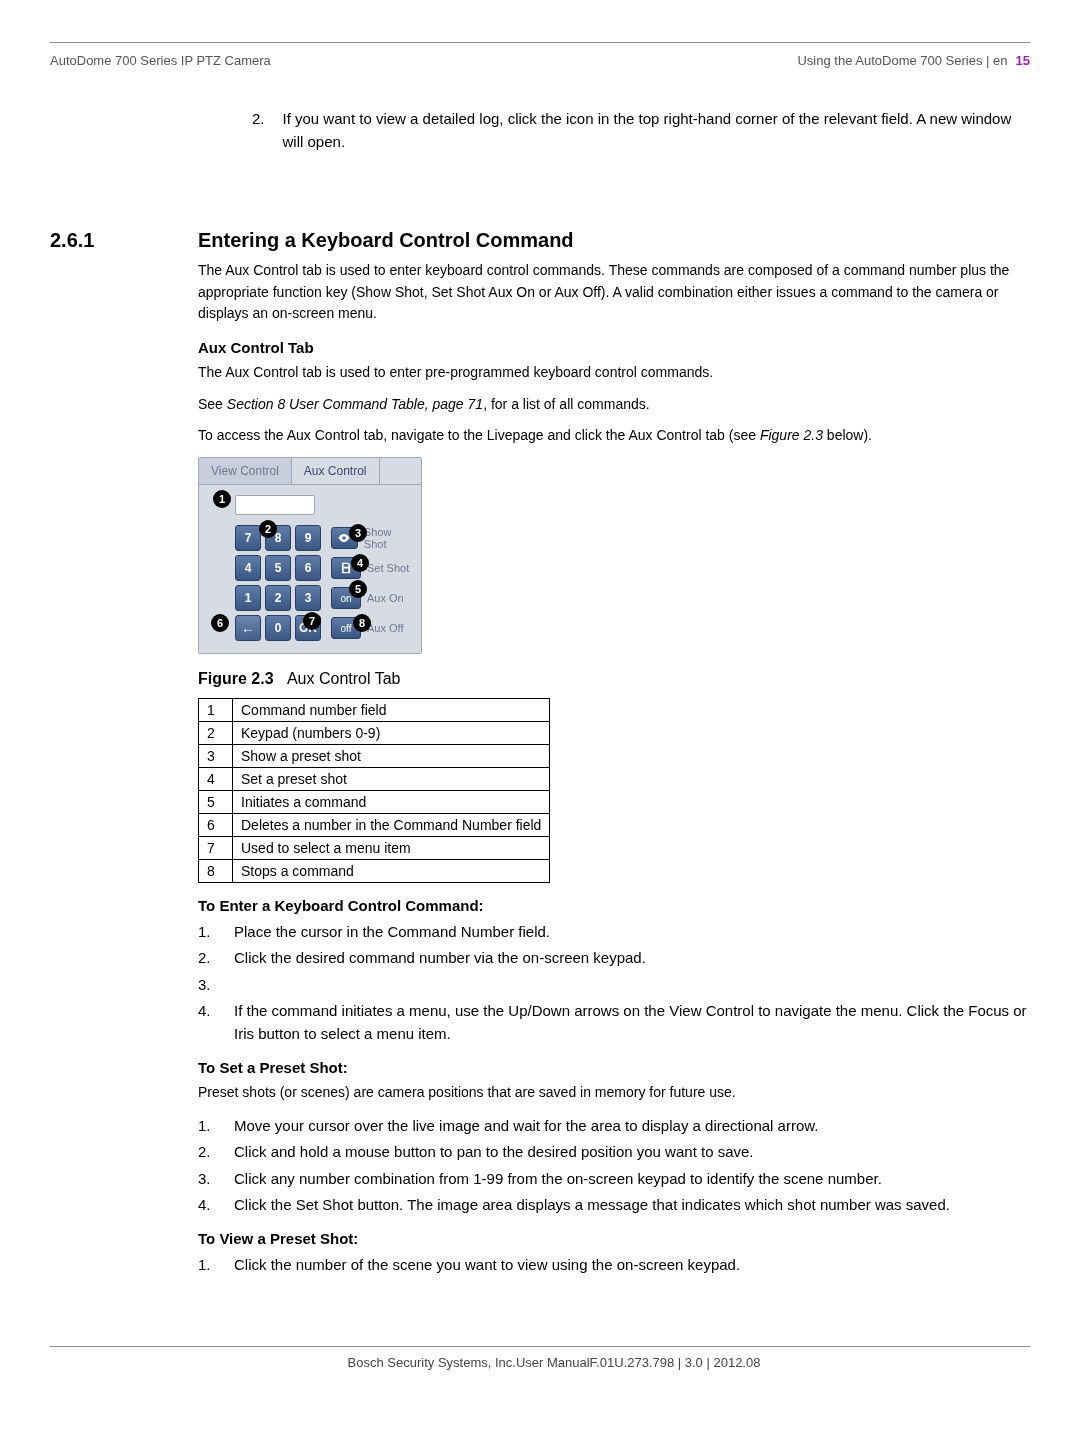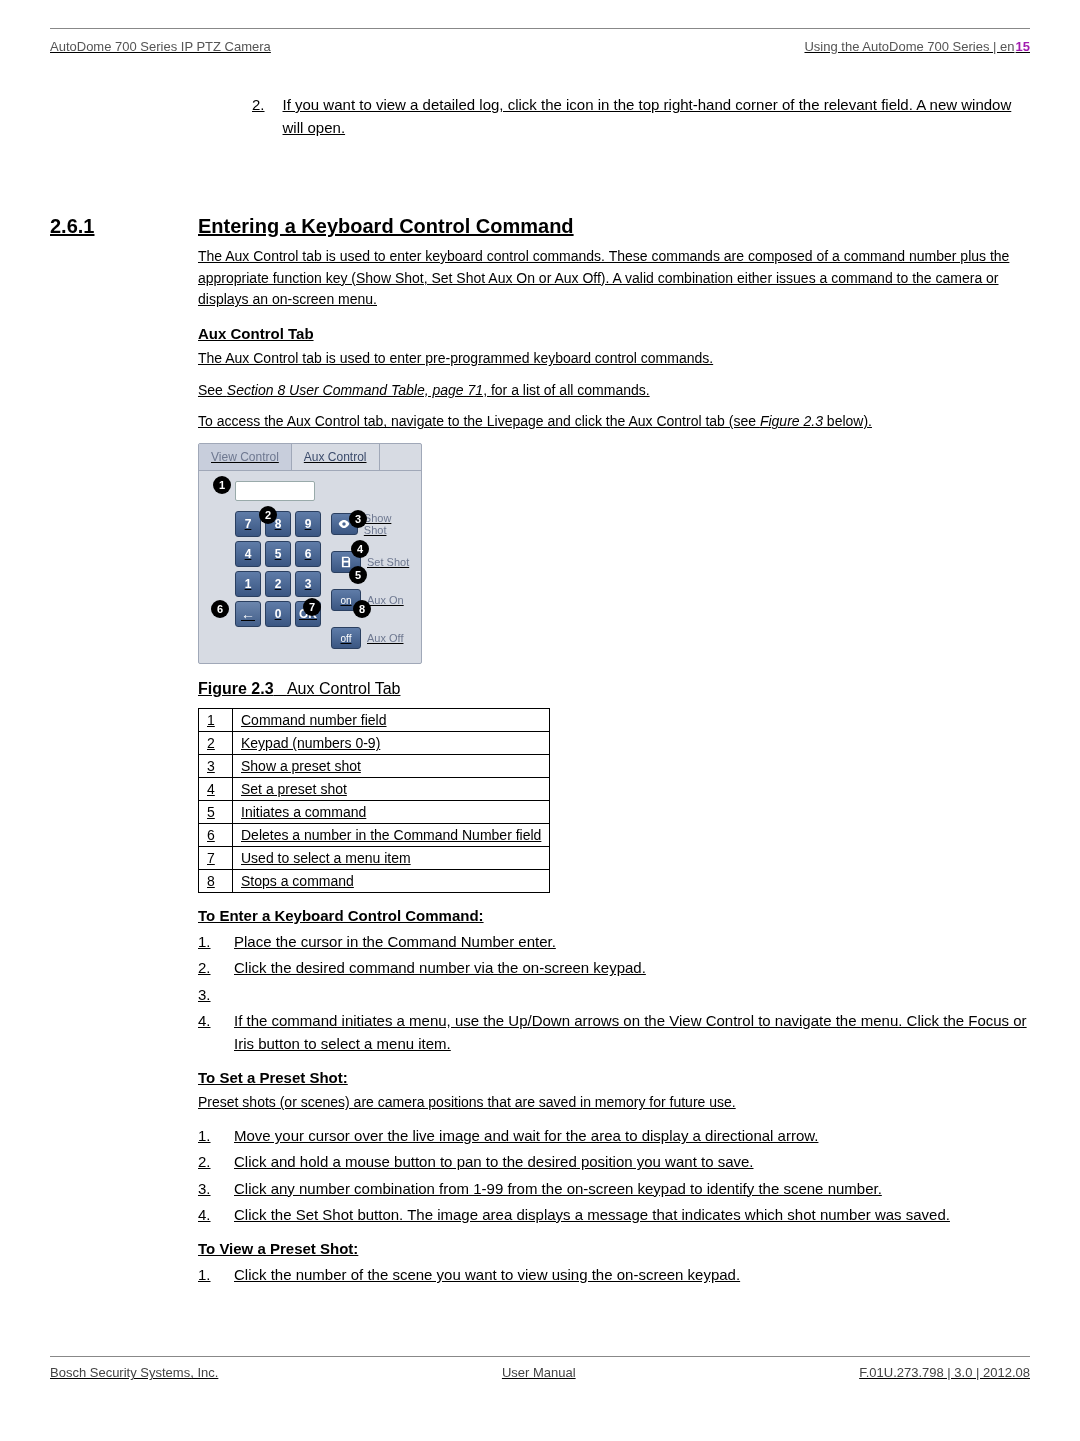--- a/index.html
+++ b/index.html
@@ -5,40 +5,39 @@
   * { margin: 0; padding: 0; box-sizing: border-box; }
   body {
     font-family: Arial, Helvetica, sans-serif;
     background: #fff;
     color: #000;
     width: 1080px;
     margin: 0 auto;
     padding: 0;
   }
   .page {
-    padding: 28px 50px 40px 50px;
+    padding: 42px 50px 40px 50px;
     min-height: 1441px;
     position: relative;
-    text-decoration: underline;
   }
   .top-rule {
     height: 0;
     border-top: 1px solid #888;
     margin-bottom: 10px;
   }
   .running-header {
     display: flex;
     justify-content: space-between;
     font-size: 13px;
     color: #555;
     margin-bottom: 40px;
   }
   .rh-right {
     display: flex;
-    gap: 1px;
+    gap: 8px;
     align-items: center;
   }
   .rh-page {
     font-weight: bold;
     color: #a21caf;
   }
   .content {
     display: grid;
     grid-template-columns: 130px 1fr;
     column-gap: 18px;
@@ -130,21 +129,21 @@
     display: flex;
     align-items: center;
     justify-content: center;
     border-radius: 3px;
     border: 1px solid #2a3f60;
   }
   .key.clear { background: linear-gradient(#6c86ad,#435f8a); font-size: 14px; }
   .side-btns {
     display: flex;
     flex-direction: column;
-    gap: 12px;
+    gap: 4px;
     justify-content: flex-start;
     margin-top: 0;
   }
   .sbtn-row {
     display: flex;
     align-items: center;
     gap: 6px;
     height: 26px;
   }
   .sbtn {
@@ -210,23 +209,24 @@
     margin-bottom: 3px;
   }
   ol.steps li .n { width: 18px; flex-shrink: 0; }
   .footer-rule {
     border-top: 1px solid #888;
     margin-top: 60px;
     margin-bottom: 8px;
   }
   .footer {
     display: flex;
-    justify-content: space-between;
+    justify-content: center;
     font-size: 13px;
     color: #444;
+    margin-left: 28px;
   }
 </style>
 </head>
 <body>
 
 <div class="page">
 
   <div class="top-rule"></div>
   <div class="running-header">
     <div>AutoDome 700 Series IP PTZ Camera</div>
@@ -355,21 +355,21 @@
               <td class="num">8</td>
               <td>Stops a command</td>
             </tr>
         </tbody>
       </table>
 
       <h3 class="sub">To Enter a Keyboard Control Command:</h3>
       <ol class="steps">
         <li>
             <span class="n">1.</span>
-            <span>Place the cursor in the Command Number enter.</span>
+            <span>Place the cursor in the Command Number field.</span>
           </li>
         <li>
             <span class="n">2.</span>
             <span>Click the desired command number via the on-screen keypad.</span>
           </li>
         <li>
             <span class="n">3.</span>
           </li>
         <li>
             <span class="n">4.</span>

